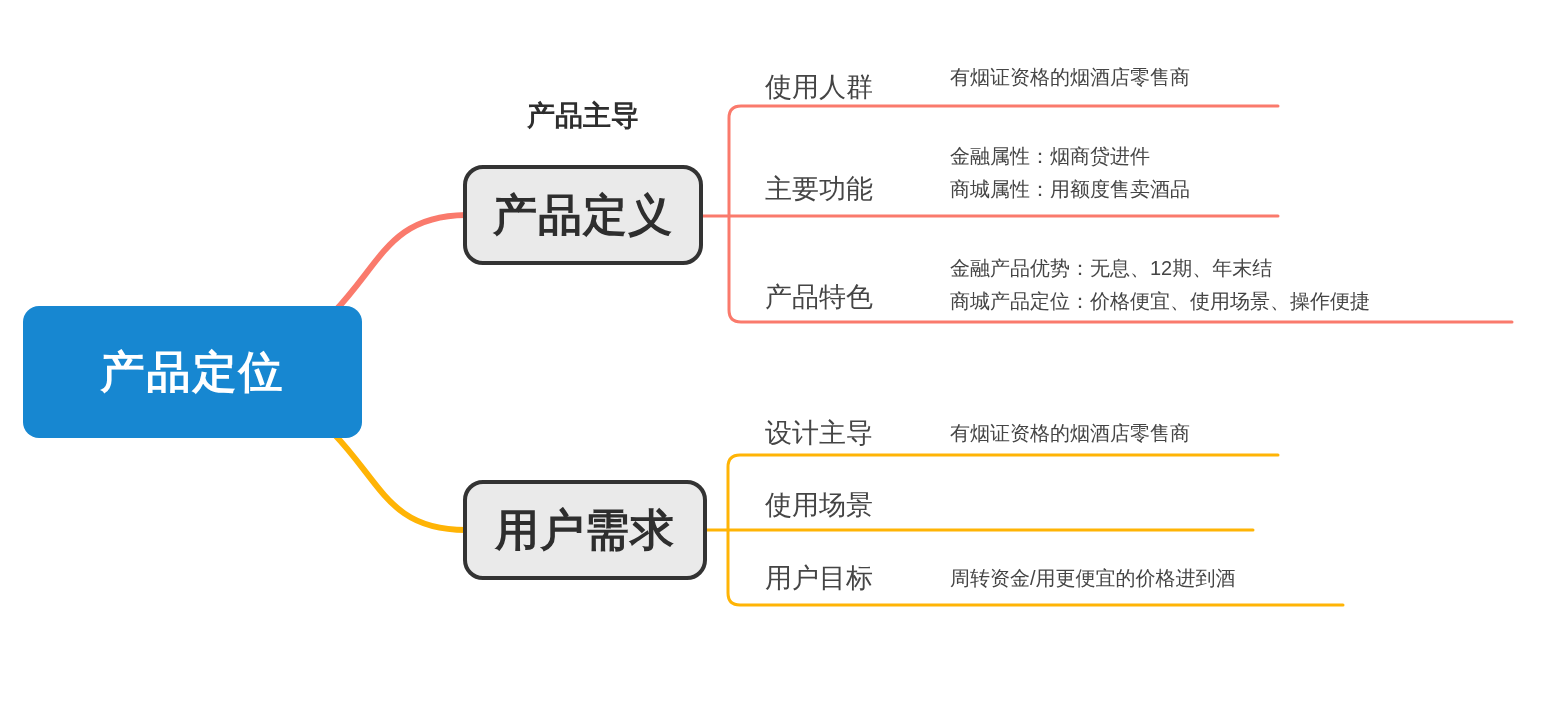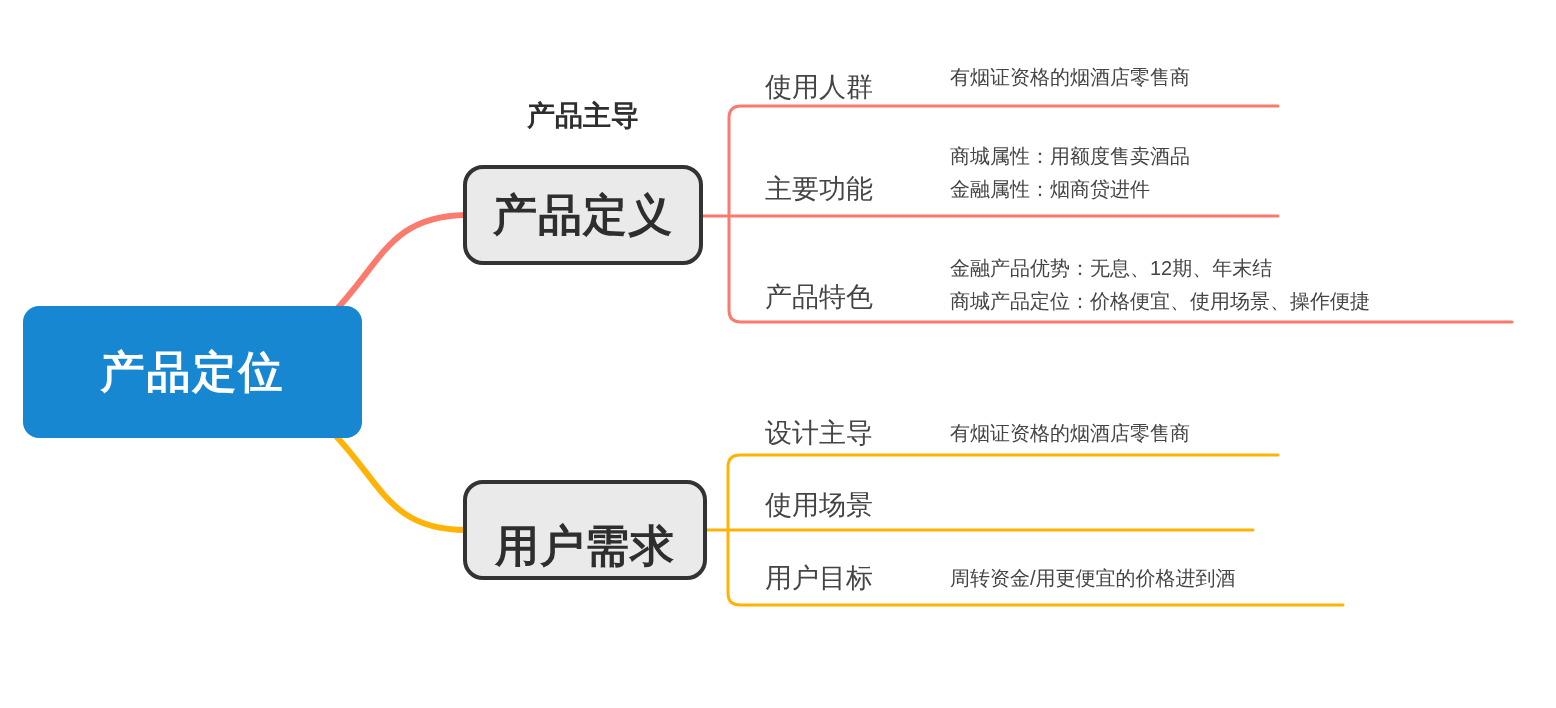--- a/index.html
+++ b/index.html
@@ -27,21 +27,21 @@
   .branch-node{
     position:absolute;width:240px;height:100px;box-sizing:border-box;
     background:var(--node-fill,#EAEAEA);
     border:4px solid var(--node-border,#333);
     border-radius:20px;
     display:flex;align-items:center;justify-content:center;
     color:var(--node-text,#2E2E2E);
     font-size:44px;font-weight:bold;letter-spacing:1px;
   }
   #branch1-node{left:463px;top:165px;}
-  #branch2-node{left:463px;top:480px;width:244px;align-items:flex-end;}
+  #branch2-node{left:463px;top:480px;width:244px;}
 
   .tag{
     position:absolute;width:240px;text-align:center;
     font-size:28px;font-weight:bold;color:var(--node-text,#2E2E2E);
   }
   #branch1-tag{left:463px;top:97px;}
   #branch2-tag{left:465px;top:612px;}
 
   .row-label{
     position:absolute;left:765px;
@@ -77,22 +77,22 @@
   <div class="tag" id="branch1-tag">产品主导</div>
   <div class="branch-node" id="branch1-node">
     <span>产品定义</span>
   </div>
 
   <div class="row-label" style="top:71px">使用人群</div>
   <div class="row-value" style="top:61px">有烟证资格的烟酒店零售商</div>
 
   <div class="row-label" style="top:173px">主要功能</div>
   <div class="row-value" style="top:140px">
+    <div>金融属性：烟商贷进件</div>
     <div>商城属性：用额度售卖酒品</div>
-    <div>金融属性：烟商贷进件</div>
   </div>
 
   <div class="row-label" style="top:281px">产品特色</div>
   <div class="row-value" style="top:252px">
     <div>金融产品优势：无息、12期、年末结</div>
     <div>商城产品定位：价格便宜、使用场景、操作便捷</div>
   </div>
 
   <div class="branch-node" id="branch2-node">
     <span>用户需求</span>

